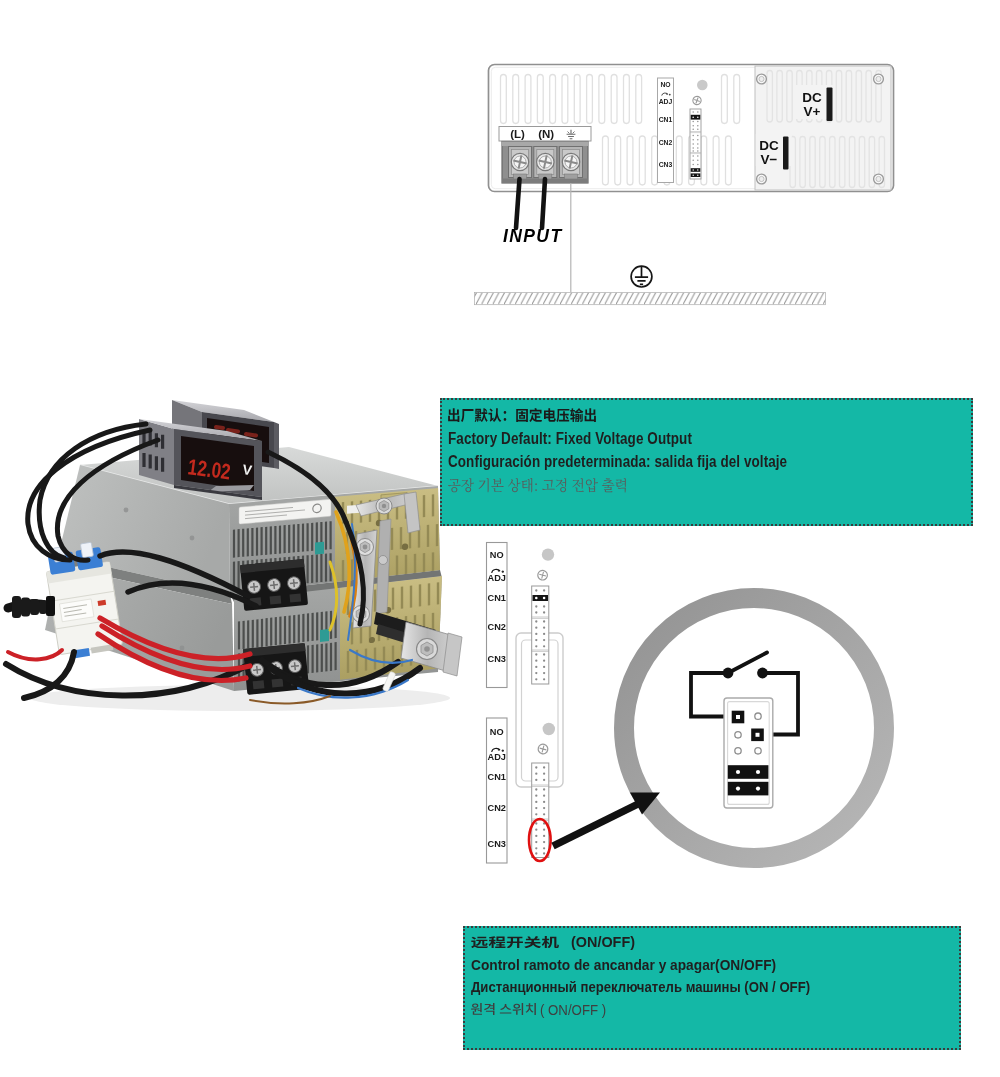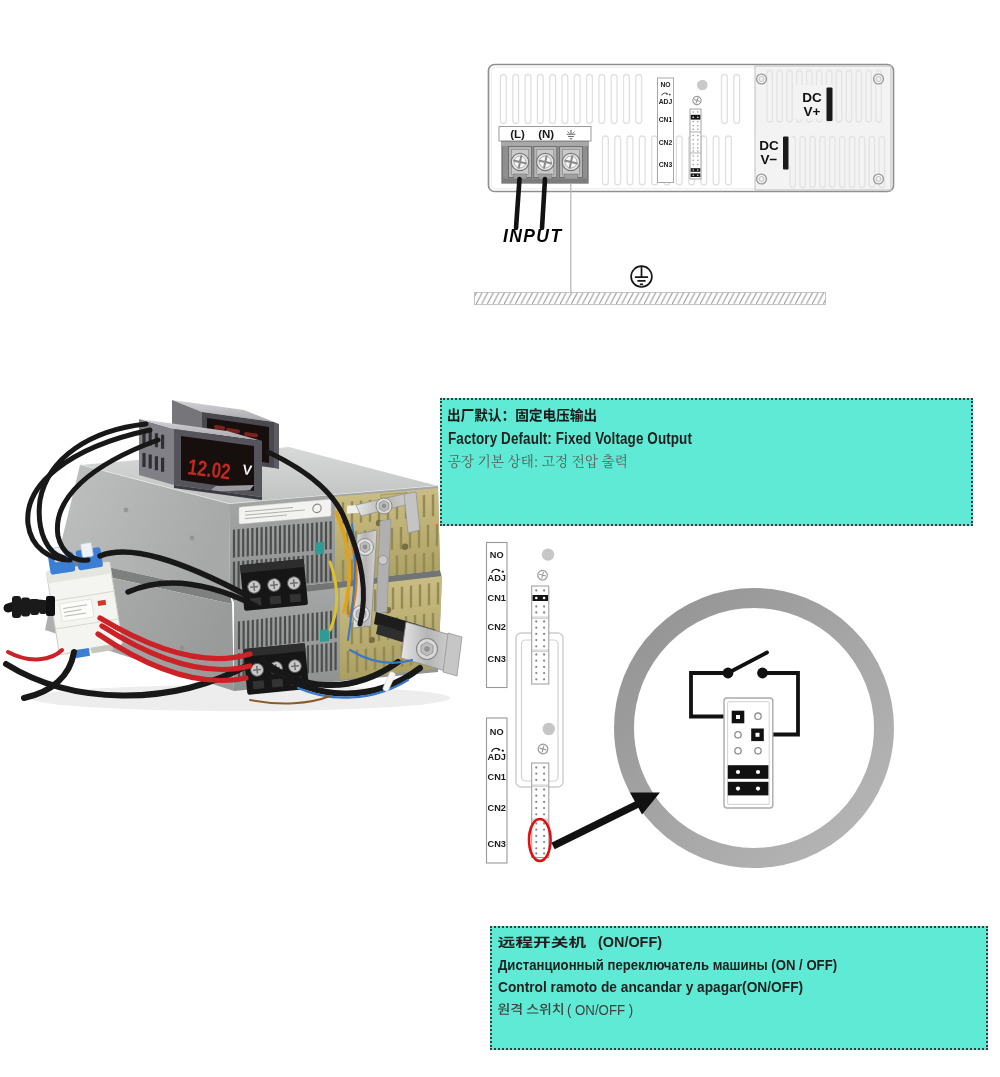--- a/index.html
+++ b/index.html
@@ -1,20 +1,20 @@
 <!DOCTYPE html>
 <html><head>
 <meta charset="utf-8">
 <style>
   html,body { margin:0; padding:0; background:#ffffff; }
   .canvas { position:relative; width:1000px; height:1077px; background:#ffffff;
             font-family:"Liberation Sans", sans-serif; overflow:hidden;border-radius:28px; }
   .sec { position:absolute; }
   .note { position:absolute; box-sizing:border-box; border:2px dotted #3c3c3c;
-           background:#5eead4; padding:3px 0 0 6px; }
+           background:#14b8a6; padding:3px 0 0 6px; }
   .nline { display:flex; align-items:center; white-space:nowrap; }
   .b16 { font-size:16.3px; font-weight:bold; color:#1f1f1f; letter-spacing:0.1px; }
   .b15 { font-size:15.4px; font-weight:bold; color:#1f1f1f; }
   .r15 { font-size:15px; font-weight:normal; color:#3f3f3f; }
   .cjk { display:block; }
   .sr { position:absolute; width:1px; height:1px; overflow:hidden; clip-path:inset(50%); white-space:nowrap; }
   svg text { font-family:"Liberation Sans", sans-serif; }
 </style>
 </head>
 <body>
@@ -443,20 +443,23 @@
       <div class="nline" style="height:23.5px">
         <svg class="cjk" role="img" width="148" height="14.2" viewBox="77 -868 10841 969" preserveAspectRatio="none" aria-label="出厂默认：固定电压输出">
           <path d="M85 -347V35H776V89H910V-347H776V-85H563V-400H870V-765H736V-516H563V-849H430V-516H264V-764H137V-400H430V-85H220V-347Z M1135 -792V-485C1135 -333 1128 -122 1029 20C1061 34 1118 68 1142 89C1248 -65 1264 -315 1264 -484V-666H1943V-792Z M2197 -111C2205 -55 2211 16 2208 63L2283 54C2284 7 2278 -64 2267 -118ZM2293 -113C2308 -64 2321 0 2323 41L2395 25C2391 -16 2377 -78 2361 -126ZM2389 -119C2407 -81 2424 -31 2429 1L2504 -28C2497 -60 2479 -107 2459 -144ZM2108 -132C2091 -77 2063 -1 2035 47L2116 84C2142 34 2166 -44 2185 -100ZM2670 -848V-594V-571H2518V-458H2665C2651 -304 2607 -132 2470 13C2500 31 2537 59 2559 82C2650 -18 2703 -130 2733 -244C2771 -109 2826 6 2906 81C2923 50 2960 8 2985 -12C2873 -100 2808 -271 2772 -458H2954V-571H2772V-593V-743C2808 -695 2845 -637 2861 -598L2942 -647C2921 -691 2872 -759 2832 -809L2772 -775V-848ZM2168 -694C2183 -647 2194 -587 2196 -547L2247 -563C2244 -602 2231 -662 2215 -708ZM2168 -739H2253V-515H2168ZM2407 -660V-515H2323V-559L2363 -544C2377 -574 2392 -618 2407 -660ZM2359 -710C2353 -671 2337 -612 2323 -571V-739H2407V-694ZM2083 -389V-296H2237V-248L2059 -243L2063 -140C2182 -146 2346 -155 2504 -164L2506 -258L2339 -252V-296H2490V-389H2339V-435H2498V-820H2081V-435H2237V-389Z M3118 -762C3169 -714 3243 -646 3277 -605L3360 -691C3323 -730 3247 -794 3197 -838ZM3602 -845C3600 -520 3610 -187 3357 -2C3390 20 3428 57 3448 88C3563 -2 3630 -121 3668 -256C3708 -131 3776 2 3894 90C3913 59 3947 23 3980 0C3759 -154 3726 -458 3716 -561C3722 -654 3723 -750 3724 -845ZM3039 -541V-426H3189V-124C3189 -70 3153 -30 3129 -12C3148 6 3180 48 3190 72C3208 49 3240 22 3430 -116C3418 -139 3402 -187 3395 -219L3305 -156V-541Z M4250 -469C4303 -469 4345 -509 4345 -563C4345 -618 4303 -658 4250 -658C4197 -658 4155 -618 4155 -563C4155 -509 4197 -469 4250 -469ZM4250 8C4303 8 4345 -32 4345 -86C4345 -141 4303 -181 4250 -181C4197 -181 4155 -141 4155 -86C4155 -32 4197 8 4250 8Z M5389 -304H5611V-217H5389ZM5285 -393V-128H5722V-393H5555V-474H5764V-570H5555V-666H5442V-570H5239V-474H5442V-393ZM5075 -806V92H5195V48H5803V92H5928V-806ZM5195 -63V-695H5803V-63Z M6202 -381C6184 -208 6135 -69 6026 11C6053 28 6104 70 6123 91C6181 42 6225 -23 6257 -102C6349 44 6486 75 6674 75H6925C6931 39 6950 -19 6968 -47C6900 -45 6734 -45 6680 -45C6638 -45 6599 -47 6562 -52V-196H6837V-308H6562V-428H6776V-542H6223V-428H6437V-88C6379 -117 6333 -166 6303 -246C6312 -285 6319 -326 6324 -369ZM6409 -827C6421 -801 6434 -772 6443 -744H6071V-492H6189V-630H6807V-492H6930V-744H6581C6569 -780 6548 -825 6529 -860Z M7429 -381V-288H7235V-381ZM7558 -381H7754V-288H7558ZM7429 -491H7235V-588H7429ZM7558 -491V-588H7754V-491ZM7111 -705V-112H7235V-170H7429V-117C7429 37 7468 78 7606 78C7637 78 7765 78 7798 78C7920 78 7957 20 7974 -138C7945 -144 7906 -160 7876 -176V-705H7558V-844H7429V-705ZM7854 -170C7846 -69 7834 -43 7785 -43C7759 -43 7647 -43 7620 -43C7565 -43 7558 -52 7558 -116V-170Z M8676 -265C8732 -219 8793 -152 8821 -107L8909 -176C8879 -220 8818 -279 8761 -323ZM8104 -804V-477C8104 -327 8098 -117 8020 27C8048 38 8098 73 8119 93C8204 -64 8218 -312 8218 -478V-689H8965V-804ZM8512 -654V-472H8260V-358H8512V-60H8198V54H8953V-60H8635V-358H8916V-472H8635V-654Z M9723 -444V-77H9811V-444ZM9851 -482V-29C9851 -18 9847 -15 9834 -14C9821 -14 9778 -14 9734 -15C9747 12 9759 52 9763 79C9826 79 9872 76 9903 62C9935 47 9942 19 9942 -29V-482ZM9656 -857C9593 -765 9480 -685 9370 -633V-739H9236C9242 -771 9247 -802 9251 -833L9142 -848C9140 -812 9135 -775 9130 -739H9035V-631H9111C9097 -561 9082 -505 9075 -483C9060 -438 9048 -408 9029 -402C9041 -376 9058 -327 9063 -307C9071 -316 9107 -322 9137 -322H9202V-215C9138 -203 9079 -192 9032 -185L9056 -74L9202 -107V87H9303V-130L9377 -148L9368 -247L9303 -234V-322H9366V-430H9303V-568H9202V-430H9151C9172 -490 9194 -559 9212 -631H9366L9336 -618C9365 -593 9396 -555 9412 -527L9462 -554V-518H9864V-560L9918 -531C9931 -562 9962 -598 9989 -624C9893 -662 9806 -710 9732 -784L9753 -813ZM9552 -612C9593 -642 9633 -676 9669 -713C9706 -674 9744 -641 9784 -612ZM9595 -380V-329H9498V-380ZM9404 -471V86H9498V-108H9595V-21C9595 -12 9592 -9 9584 -9C9575 -9 9549 -9 9523 -10C9536 16 9547 57 9549 84C9596 84 9630 82 9657 67C9683 51 9689 23 9689 -20V-471ZM9498 -244H9595V-193H9498Z M10085 -347V35H10776V89H10910V-347H10776V-85H10563V-400H10870V-765H10736V-516H10563V-849H10430V-516H10264V-764H10137V-400H10430V-85H10220V-347Z" fill="#1a1a1a"></path>
         </svg>
         <span class="sr">出厂默认：固定电压输出</span>
       </div>
       <div class="nline" style="height:23.5px">
         <span class="b16" style="transform:scaleX(0.828);transform-origin:0 50%">Factory Default: Fixed Voltage Output</span>
       </div>
       <div class="nline" style="height:23.5px">
+        <span class="b16" style="transform:scaleX(0.826);transform-origin:0 50%">Configuración predeterminada: salida fija del voltaje</span>
+      </div>
+      <div class="nline" style="height:23.5px">
         <svg class="cjk" role="img" width="178" height="14.6" viewBox="18 -861 13043 987" preserveAspectRatio="none" aria-label="공장 기본 상태: 고정 전압 출력">
           <path d="M704 -74C704 -177 611 -248 483 -248C355 -248 262 -177 262 -74C262 32 355 106 483 106C611 106 704 32 704 -74ZM630 -74C630 5 568 55 483 55C398 55 337 5 337 -74C337 -153 398 -202 483 -202C568 -202 630 -153 630 -74ZM508 -509 512 -551C513 -559 510 -564 502 -567C476 -575 421 -582 390 -583C382 -583 380 -581 379 -578L373 -556C398 -548 422 -535 436 -521V-376L144 -373C113 -373 66 -377 33 -384L26 -369C25 -366 26 -363 29 -360C54 -340 91 -319 127 -308C151 -316 202 -325 227 -327C280 -330 738 -336 808 -335C838 -335 897 -333 924 -330C933 -335 945 -350 945 -367C945 -375 939 -381 932 -384C909 -391 856 -397 820 -399L784 -383C752 -381 632 -379 504 -377ZM689 -460C694 -460 699 -462 702 -468C733 -538 760 -643 766 -718L780 -750C783 -756 782 -760 778 -763C770 -769 747 -783 735 -788C730 -790 723 -790 718 -788L684 -771C619 -768 322 -764 270 -765C241 -765 201 -769 170 -775L164 -762C162 -758 163 -755 168 -751C191 -733 223 -714 254 -703C276 -711 319 -719 342 -721C387 -723 604 -725 683 -724C684 -656 676 -549 662 -476C661 -468 663 -465 668 -464Z M1717 -78C1717 -182 1626 -254 1503 -254C1380 -254 1289 -182 1289 -78C1289 30 1380 106 1503 106C1626 106 1717 30 1717 -78ZM1642 -78C1642 0 1582 49 1503 49C1424 49 1365 0 1365 -78C1365 -156 1424 -205 1503 -205C1582 -205 1642 -156 1642 -78ZM1895 -482C1902 -482 1910 -484 1914 -487C1921 -492 1927 -505 1926 -523C1926 -531 1920 -537 1912 -540C1894 -544 1853 -546 1824 -545L1792 -526L1721 -523V-755L1724 -807C1724 -817 1721 -824 1712 -827C1683 -839 1621 -852 1585 -853C1577 -853 1575 -851 1574 -848L1566 -824C1601 -812 1633 -794 1650 -773V-403C1650 -360 1652 -279 1656 -241H1698C1712 -287 1721 -363 1721 -427V-479ZM1468 -438 1360 -522C1406 -575 1444 -631 1469 -685L1489 -713C1492 -718 1492 -724 1487 -726C1478 -732 1454 -743 1441 -747C1436 -750 1430 -750 1425 -747L1392 -732C1347 -729 1157 -726 1120 -726C1096 -726 1061 -729 1036 -733L1030 -722C1028 -719 1029 -716 1032 -713C1052 -696 1081 -678 1107 -668C1125 -676 1160 -683 1178 -684C1204 -686 1328 -689 1383 -689C1314 -549 1178 -395 1003 -279C1000 -275 1001 -273 1003 -270L1015 -259C1017 -258 1020 -258 1024 -260C1138 -319 1245 -400 1328 -487L1507 -338C1514 -332 1523 -326 1529 -325C1540 -323 1557 -331 1560 -343C1562 -349 1561 -356 1554 -368C1546 -383 1527 -410 1512 -427Z M2971 108C2986 51 2995 -43 2995 -101V-754L2997 -807C2998 -817 2994 -824 2985 -827C2957 -839 2894 -852 2857 -853C2849 -853 2847 -851 2846 -848L2838 -824C2874 -812 2906 -794 2924 -773V-76C2924 -32 2926 66 2929 108ZM2281 -123C2284 -121 2287 -121 2291 -124C2511 -247 2693 -449 2745 -629L2762 -658C2765 -662 2765 -667 2761 -670C2752 -676 2728 -688 2716 -694C2711 -696 2704 -696 2700 -694L2667 -677C2615 -674 2417 -671 2379 -671C2355 -671 2319 -673 2293 -677L2286 -664C2286 -662 2286 -659 2289 -656C2310 -640 2339 -623 2366 -613C2385 -620 2422 -627 2441 -628C2469 -631 2603 -634 2661 -634C2601 -469 2460 -285 2269 -143C2265 -139 2266 -137 2269 -134Z M3504 30C3485 30 3479 22 3479 5V-100L3481 -145C3481 -156 3476 -162 3466 -164C3441 -169 3384 -173 3351 -173C3344 -173 3341 -171 3340 -167L3335 -145C3362 -139 3389 -128 3406 -115V-4C3406 50 3428 74 3492 74L3925 71C3930 71 3934 70 3937 67C3942 62 3948 50 3948 31C3948 24 3943 19 3935 17C3916 13 3871 10 3841 10L3809 27C3751 30 3570 31 3504 30ZM3449 -415C3454 -422 3460 -431 3464 -445L3606 -447V-300C3465 -298 3328 -297 3298 -297C3267 -297 3220 -301 3187 -307L3180 -293C3179 -289 3180 -286 3183 -284C3208 -263 3245 -243 3281 -231C3305 -239 3356 -249 3381 -251C3434 -254 3892 -259 3962 -259C3992 -259 4051 -257 4078 -254C4087 -258 4099 -273 4099 -291C4099 -299 4093 -305 4086 -307C4063 -315 4010 -321 3974 -322L3938 -307C3908 -305 3797 -303 3676 -301V-447H3896C3900 -452 3905 -463 3905 -475C3905 -480 3902 -483 3896 -485L3880 -490C3886 -513 3891 -549 3891 -578L3893 -755L3895 -799C3895 -807 3892 -812 3885 -814C3861 -824 3811 -833 3780 -835C3773 -835 3771 -834 3770 -831L3762 -805C3787 -796 3810 -784 3822 -770V-671L3469 -669L3470 -724L3471 -766C3471 -775 3468 -779 3461 -782C3435 -789 3382 -794 3352 -794C3343 -794 3341 -791 3341 -789L3336 -765C3360 -759 3385 -746 3398 -734L3401 -467C3401 -451 3403 -429 3409 -415ZM3469 -624 3822 -627V-492L3467 -490Z M5134 -91C5134 -197 5043 -271 4920 -271C4796 -271 4706 -197 4706 -91C4706 21 4796 98 4920 98C5043 98 5134 21 5134 -91ZM5058 -91C5058 -9 4999 40 4920 40C4840 40 4782 -9 4782 -91C4782 -171 4840 -221 4920 -221C4999 -221 5058 -171 5058 -91ZM4846 -473 4719 -579C4741 -619 4758 -658 4769 -697C4770 -702 4772 -711 4772 -719C4772 -727 4768 -734 4760 -738C4740 -751 4686 -771 4652 -778C4646 -779 4642 -778 4640 -774L4629 -753C4653 -740 4677 -717 4686 -699C4649 -571 4549 -423 4414 -307C4409 -303 4409 -300 4412 -297L4422 -287C4426 -284 4429 -284 4433 -288C4543 -359 4632 -447 4693 -539L4890 -359C4896 -352 4907 -345 4913 -344C4924 -340 4942 -348 4946 -360C4948 -366 4946 -375 4939 -388C4929 -406 4906 -437 4889 -458ZM5305 -481C5312 -481 5320 -483 5324 -486C5331 -491 5337 -504 5336 -522C5336 -529 5330 -536 5322 -538C5304 -542 5263 -544 5234 -543L5202 -525L5134 -522V-755L5136 -807C5136 -817 5133 -824 5124 -827C5096 -839 5034 -852 4997 -853C4990 -853 4987 -851 4986 -848L4978 -824C5014 -812 5045 -794 5063 -773V-422C5063 -378 5064 -298 5068 -259H5111C5124 -306 5134 -381 5134 -445V-478Z M5788 -424C5795 -424 5800 -425 5803 -428C5807 -432 5812 -444 5812 -458C5812 -466 5807 -471 5799 -473C5780 -476 5747 -477 5723 -476L5696 -462C5668 -459 5585 -456 5546 -456V-485V-615L5801 -626C5806 -626 5812 -628 5814 -631C5819 -636 5824 -650 5824 -666C5824 -673 5821 -678 5813 -679C5796 -683 5760 -685 5739 -685L5715 -669C5689 -665 5583 -660 5546 -659C5519 -663 5456 -666 5428 -666C5422 -666 5419 -664 5417 -661L5412 -638C5437 -633 5460 -623 5474 -610V-265C5474 -244 5476 -228 5479 -219C5489 -188 5511 -170 5544 -170C5553 -170 5565 -170 5577 -171C5674 -177 5813 -201 5921 -236V-134C5921 -93 5923 -4 5927 36H5966C5980 -16 5989 -104 5989 -158V-426L6120 -429V-67C6120 -24 6123 69 6126 108H6167C6181 54 6190 -36 6190 -91V-760L6193 -809C6194 -818 6190 -825 6181 -828C6155 -840 6095 -852 6062 -853C6055 -853 6051 -851 6050 -847L6042 -824C6075 -813 6105 -796 6120 -776V-475L5989 -472V-700L5991 -744C5991 -753 5988 -759 5980 -762C5956 -773 5901 -785 5870 -786C5862 -786 5859 -784 5858 -780L5850 -757C5879 -747 5907 -731 5921 -713V-276C5817 -250 5659 -232 5564 -231C5551 -231 5546 -236 5546 -248V-412Z M6471 15C6506 15 6533 -14 6533 -46C6533 -81 6506 -108 6471 -108C6435 -108 6410 -81 6410 -46C6410 -14 6435 15 6471 15ZM6471 -381C6506 -381 6533 -410 6533 -442C6533 -477 6506 -504 6471 -504C6435 -504 6410 -477 6410 -442C6410 -410 6435 -381 6471 -381Z M7372 -378 7377 -420C7377 -428 7374 -433 7366 -436C7341 -444 7284 -452 7253 -452C7245 -452 7243 -450 7242 -448L7236 -425C7261 -417 7286 -404 7300 -391L7302 -119L7035 -117C7004 -117 6957 -121 6924 -127L6917 -113C6916 -110 6917 -106 6920 -104C6945 -84 6982 -63 7018 -51C7042 -59 7093 -69 7118 -71C7171 -74 7629 -80 7699 -79C7729 -79 7788 -77 7815 -74C7824 -79 7836 -94 7836 -111C7836 -119 7830 -125 7823 -127C7800 -135 7747 -141 7711 -142L7675 -127C7641 -125 7507 -122 7369 -120ZM7588 -237C7593 -237 7598 -239 7600 -244C7642 -368 7676 -550 7678 -669L7693 -702C7695 -707 7695 -711 7690 -715C7681 -722 7659 -736 7647 -742C7642 -744 7635 -744 7630 -742L7594 -724C7516 -721 7191 -716 7136 -716C7109 -716 7069 -719 7039 -725L7032 -713C7030 -709 7031 -706 7036 -702C7058 -684 7092 -664 7122 -653C7146 -661 7192 -669 7218 -670C7269 -673 7507 -677 7595 -677C7595 -559 7583 -379 7562 -253C7561 -245 7563 -242 7567 -241Z M8669 -81C8669 -181 8578 -254 8453 -254C8327 -254 8236 -181 8236 -81C8236 24 8327 100 8453 100C8578 100 8669 24 8669 -81ZM8595 -81C8595 -5 8535 45 8453 45C8370 45 8310 -5 8310 -81C8310 -157 8370 -207 8453 -207C8535 -207 8595 -157 8595 -81ZM8462 -567C8437 -567 8407 -569 8382 -572L8377 -562C8375 -558 8376 -555 8380 -552C8399 -536 8424 -519 8451 -507C8469 -516 8496 -522 8514 -524C8531 -526 8570 -528 8601 -529V-395C8601 -356 8603 -278 8607 -243H8649C8663 -287 8672 -367 8672 -417V-755L8675 -807C8675 -817 8671 -824 8663 -827C8634 -839 8572 -852 8536 -853C8528 -853 8525 -851 8524 -848L8517 -824C8552 -812 8583 -794 8601 -773V-571C8557 -568 8492 -567 8462 -567ZM7936 -259C7939 -258 7941 -258 7946 -260C8062 -320 8168 -402 8252 -490L8411 -330C8417 -323 8426 -316 8432 -315C8443 -311 8460 -319 8464 -330C8466 -335 8465 -343 8460 -355C8454 -371 8437 -400 8424 -419L8382 -434L8284 -526C8329 -579 8365 -634 8390 -687L8410 -715C8413 -720 8413 -724 8409 -728C8399 -733 8376 -744 8363 -749C8358 -750 8351 -750 8346 -749L8314 -733C8268 -730 8081 -728 8045 -728C8020 -728 7985 -730 7959 -735L7954 -723C7952 -720 7953 -717 7957 -714C7977 -698 8005 -680 8031 -670C8049 -677 8084 -684 8103 -685C8129 -687 8249 -690 8303 -690C8236 -550 8100 -396 7926 -279C7922 -275 7923 -273 7926 -270Z M9682 -527C9656 -527 9627 -529 9602 -532L9597 -522C9594 -517 9596 -515 9599 -511C9619 -495 9644 -479 9671 -467C9689 -475 9716 -482 9734 -484C9751 -486 9790 -488 9821 -489V-309C9821 -263 9823 -176 9827 -136H9869C9883 -186 9893 -264 9893 -334V-755L9895 -807C9895 -817 9892 -824 9883 -827C9855 -839 9792 -852 9756 -853C9748 -853 9746 -851 9745 -848L9737 -824C9772 -812 9804 -794 9821 -773V-531C9776 -528 9711 -527 9682 -527ZM9494 -84V-146L9495 -191C9495 -202 9491 -208 9481 -210C9456 -216 9399 -219 9366 -219C9360 -219 9356 -217 9355 -213L9350 -191C9377 -185 9405 -174 9421 -162V-6C9421 49 9443 72 9509 72L9939 69C9945 69 9949 68 9953 65C9958 60 9964 48 9964 29C9964 22 9958 17 9951 15C9931 11 9886 8 9857 8L9824 25C9765 28 9583 29 9519 28C9501 28 9494 20 9494 3ZM9600 -382 9486 -487C9539 -547 9581 -610 9608 -671L9627 -699C9631 -704 9630 -709 9626 -712C9617 -717 9593 -728 9580 -733C9575 -735 9568 -735 9563 -733L9531 -717C9481 -714 9291 -712 9255 -712C9230 -712 9196 -714 9170 -719L9164 -707C9162 -704 9163 -701 9167 -698C9187 -682 9216 -664 9242 -654C9259 -661 9295 -668 9313 -669C9340 -671 9463 -674 9520 -674C9453 -529 9315 -369 9135 -246C9131 -242 9132 -240 9135 -237L9146 -227C9149 -225 9152 -225 9156 -228C9268 -287 9371 -366 9454 -452L9630 -278C9636 -272 9644 -265 9651 -263C9663 -260 9680 -268 9684 -279C9687 -285 9686 -292 9680 -304C9673 -320 9656 -349 9642 -368Z M10556 -561C10556 -675 10463 -756 10337 -756C10211 -756 10117 -675 10117 -561C10117 -447 10211 -365 10337 -365C10463 -365 10556 -447 10556 -561ZM10484 -561C10484 -474 10421 -420 10337 -420C10254 -420 10190 -474 10190 -561C10190 -649 10254 -703 10337 -703C10421 -703 10484 -649 10484 -561ZM10797 -239 10800 -278C10801 -285 10798 -290 10790 -293C10765 -303 10712 -313 10679 -315C10672 -315 10669 -313 10668 -310L10660 -286C10686 -277 10711 -263 10726 -250V-149L10417 -146L10418 -203L10419 -244C10419 -252 10416 -257 10408 -259C10384 -266 10331 -272 10300 -272C10293 -272 10290 -270 10289 -267L10282 -244C10306 -238 10331 -225 10343 -213L10350 48C10350 65 10352 88 10358 102H10396C10402 96 10408 86 10411 72C10500 71 10725 69 10806 70C10811 65 10815 54 10815 42C10815 37 10813 34 10807 31L10789 24C10793 1 10797 -34 10797 -61ZM10726 -104V25L10415 27L10417 -101ZM10974 -511C10981 -511 10989 -513 10993 -516C11000 -521 11006 -534 11005 -552C11005 -560 10999 -566 10991 -569C10973 -573 10932 -575 10903 -574L10871 -555L10800 -552V-755L10803 -807C10803 -817 10799 -824 10791 -827C10762 -839 10700 -852 10664 -853C10656 -853 10654 -851 10652 -848L10645 -824C10680 -812 10712 -794 10729 -773V-473C10729 -435 10731 -364 10735 -331H10777C10791 -369 10800 -436 10800 -496V-508Z M11581 -829C11579 -826 11579 -824 11581 -821C11600 -798 11628 -776 11650 -764C11657 -761 11661 -761 11671 -761C11717 -765 11801 -767 11859 -767C11865 -767 11870 -769 11873 -774C11878 -782 11879 -802 11876 -811C11874 -816 11869 -819 11861 -819C11786 -819 11682 -821 11587 -838ZM11995 -671 12022 -696C12026 -701 12026 -707 12020 -710C12011 -715 11984 -727 11971 -732C11965 -734 11958 -734 11952 -732L11909 -715C11855 -712 11589 -707 11542 -707C11514 -707 11475 -710 11446 -716L11438 -702C11437 -698 11438 -695 11441 -693C11464 -675 11497 -658 11527 -649C11548 -656 11589 -664 11610 -666C11646 -668 11807 -671 11886 -671C11758 -587 11579 -515 11382 -464C11377 -462 11377 -458 11379 -454L11389 -442C11390 -440 11393 -440 11399 -441C11521 -460 11642 -493 11751 -537L12085 -474C12093 -472 12103 -472 12109 -475C12119 -480 12127 -494 12123 -505C12122 -510 12118 -516 12109 -520C12095 -528 12066 -539 12045 -545L11988 -539L11823 -568C11887 -598 11945 -633 11995 -671ZM12051 -394C11981 -390 11472 -383 11411 -384C11380 -384 11333 -388 11300 -395L11293 -380C11292 -377 11293 -374 11296 -371C11321 -351 11358 -331 11394 -320C11418 -328 11469 -337 11494 -339C11517 -341 11614 -343 11724 -344V-312C11724 -289 11725 -259 11728 -234L11550 -233C11525 -233 11487 -236 11461 -241L11455 -231C11454 -227 11454 -224 11458 -220C11479 -205 11507 -189 11537 -179C11561 -186 11598 -193 11617 -194C11659 -196 11862 -199 11928 -198C11929 -177 11928 -123 11926 -100L11909 -95C11869 -93 11653 -90 11584 -90C11560 -93 11495 -95 11467 -95C11461 -95 11458 -93 11457 -90L11454 -71C11476 -67 11497 -58 11510 -46V35C11510 80 11528 97 11587 98L12046 95C12050 95 12055 94 12059 91C12063 87 12069 74 12069 58C12069 50 12064 45 12056 44C12038 40 11996 37 11970 37L11940 52C11878 55 11677 56 11601 55C11589 55 11583 50 11583 38V-20V-51L12001 -56C12005 -60 12010 -70 12010 -81C12010 -84 12008 -87 12005 -89L11987 -98C11995 -121 12005 -169 12007 -196L11928 -198L12007 -196L12018 -219C12021 -225 12020 -229 12016 -232C12008 -238 11988 -248 11978 -252C11972 -254 11966 -254 11961 -252L11932 -238L11783 -235C11790 -262 11795 -298 11795 -326V-345L12075 -347C12105 -347 12164 -345 12191 -342C12200 -347 12212 -362 12212 -378C12212 -387 12206 -392 12199 -395C12176 -402 12123 -408 12087 -410Z M12832 -653C12806 -653 12777 -655 12753 -658L12748 -648C12747 -644 12747 -641 12751 -638C12770 -623 12794 -609 12821 -599C12839 -605 12865 -611 12883 -612C12902 -614 12945 -615 12977 -615V-476C12931 -473 12858 -471 12826 -471C12800 -471 12771 -473 12747 -476L12742 -465C12740 -462 12741 -459 12744 -456C12763 -441 12788 -427 12815 -417C12833 -422 12859 -428 12877 -430C12898 -432 12945 -434 12977 -432V-379C12977 -340 12978 -269 12983 -236H13025C13039 -274 13048 -341 13048 -401V-755L13050 -807C13051 -817 13047 -824 13038 -827C13010 -839 12948 -852 12911 -853C12904 -853 12901 -851 12900 -848L12892 -824C12928 -812 12959 -794 12977 -773V-658C12931 -655 12863 -653 12832 -653ZM13017 118C13029 80 13037 13 13037 -29L13039 -143L13051 -174C13053 -179 13053 -183 13050 -186C13042 -192 13022 -204 13011 -210C13007 -212 13000 -212 12996 -210L12970 -197C12911 -192 12616 -187 12569 -187C12541 -187 12500 -190 12471 -195L12464 -182C12463 -178 12464 -175 12467 -172C12491 -154 12523 -137 12554 -126C12576 -134 12619 -141 12643 -142C12684 -145 12894 -150 12967 -149V-11C12967 24 12969 85 12973 118ZM12438 -420V-456V-503L12724 -510C12728 -514 12732 -525 12732 -536C12732 -539 12731 -543 12727 -545L12711 -554C12720 -589 12730 -658 12731 -698L12743 -726C12745 -731 12745 -734 12740 -738C12732 -744 12712 -756 12702 -762C12697 -764 12690 -764 12685 -762L12657 -747C12612 -744 12447 -740 12410 -740C12387 -740 12351 -743 12327 -748L12320 -735C12319 -732 12319 -729 12323 -726C12343 -709 12370 -694 12397 -682C12419 -689 12452 -695 12471 -697C12496 -699 12613 -702 12653 -702C12655 -672 12654 -588 12651 -556L12635 -551C12607 -548 12484 -546 12438 -545C12411 -548 12347 -549 12320 -549C12314 -549 12310 -547 12309 -544L12306 -524C12329 -519 12350 -510 12365 -498V-361C12365 -336 12367 -317 12370 -312C12383 -282 12400 -272 12437 -272C12447 -272 12461 -273 12471 -273C12558 -278 12705 -304 12797 -337C12801 -339 12804 -342 12803 -345L12799 -362C12798 -366 12795 -368 12790 -367C12706 -347 12551 -329 12457 -330C12444 -330 12438 -335 12438 -347Z" fill="#5a5a5a"></path>
         </svg>
         <span class="sr">공장 기본 상태: 고정 전압 출력</span>
       </div>
     </div>
 <svg class="sec" style="left:440px;top:530px" width="560" height="390" viewBox="440 530 560 390">
       <defs>
         <linearGradient id="ringGrad" x1="0" y1="0" x2="1" y2="1">
           <stop offset="0" stop-color="#929292"></stop>
@@ -599,33 +602,33 @@
           <rect x="727.8" y="781.8" width="40.6" height="13.6" fill="#111"></rect>
           <circle cx="738.0" cy="788.6" r="2.1" fill="#ffffff"></circle>
           <circle cx="758.0" cy="788.6" r="2.1" fill="#ffffff"></circle>
         </g>
       </g>
       <g>
         <path d="M553,846 L638,804" stroke="#111111" stroke-width="7.5" fill="none"></path>
         <polygon points="660,792.5 642,814.5 630,792.5" fill="#111111"></polygon>
       </g>
     </svg>
-<div class="note" style="left:490px;top:926px;width:498px;height:124px">
+<div class="note" style="left:463px;top:926px;width:498px;height:124px">
       <div class="nline" style="height:22.4px">
         <svg class="cjk" role="img" width="88" height="12.4" viewBox="20 -858 4976 960" preserveAspectRatio="none" aria-label="远程开关机">
           <path d="M56 -730C111 -687 192 -626 230 -589L310 -678C268 -713 186 -770 132 -808ZM383 -793V-687H882V-793ZM274 -507H37V-397H157V-115C116 -94 70 -59 28 -17L106 91C149 31 197 -31 228 -31C250 -31 283 -1 323 24C392 63 474 75 598 75C705 75 867 70 943 64C945 32 964 -26 977 -59C873 -44 706 -35 602 -35C493 -35 404 -40 339 -80C311 -96 291 -110 274 -121ZM317 -571V-464H463C454 -326 429 -234 282 -178C308 -156 340 -111 353 -81C532 -156 570 -282 582 -464H657V-238C657 -135 678 -101 770 -101C788 -101 829 -101 847 -101C920 -101 948 -138 958 -274C928 -282 880 -301 859 -319C856 -221 852 -207 834 -207C826 -207 797 -207 790 -207C773 -207 770 -210 770 -239V-464H946V-571Z M1570 -711H1804V-573H1570ZM1459 -812V-472H1920V-812ZM1451 -226V-125H1626V-37H1388V68H1969V-37H1746V-125H1923V-226H1746V-309H1947V-412H1427V-309H1626V-226ZM1340 -839C1263 -805 1140 -775 1029 -757C1042 -732 1057 -692 1063 -665C1102 -670 1143 -677 1185 -684V-568H1041V-457H1169C1133 -360 1076 -252 1020 -187C1039 -157 1065 -107 1076 -73C1115 -123 1153 -194 1185 -271V89H1301V-303C1325 -266 1349 -227 1361 -201L1430 -296C1411 -318 1328 -405 1301 -427V-457H1408V-568H1301V-710C1344 -720 1385 -733 1421 -747Z M2625 -678V-433H2396V-462V-678ZM2046 -433V-318H2262C2243 -200 2189 -84 2043 4C2073 24 2119 67 2140 94C2314 -16 2371 -167 2389 -318H2625V90H2751V-318H2957V-433H2751V-678H2928V-792H2079V-678H2272V-463V-433Z M3204 -796C3237 -752 3273 -693 3293 -647H3127V-528H3438V-401V-391H3060V-272H3414C3374 -180 3273 -89 3030 -19C3062 9 3102 61 3119 89C3349 18 3467 -78 3526 -179C3610 -51 3727 37 3894 84C3912 48 3950 -7 3979 -35C3806 -72 3682 -155 3605 -272H3943V-391H3579V-398V-528H3891V-647H3723C3756 -695 3790 -752 3822 -806L3691 -849C3668 -787 3628 -706 3590 -647H3350L3411 -681C3391 -728 3348 -797 3305 -847Z M4488 -792V-468C4488 -317 4476 -121 4343 11C4370 26 4417 66 4436 88C4581 -57 4604 -298 4604 -468V-679H4729V-78C4729 8 4737 32 4756 52C4773 70 4802 79 4826 79C4842 79 4865 79 4882 79C4905 79 4928 74 4944 61C4961 48 4971 29 4977 -1C4983 -30 4987 -101 4988 -155C4959 -165 4925 -184 4902 -203C4902 -143 4900 -95 4899 -73C4897 -51 4896 -42 4892 -37C4889 -33 4884 -31 4879 -31C4874 -31 4867 -31 4862 -31C4858 -31 4854 -33 4851 -37C4848 -41 4848 -55 4848 -82V-792ZM4193 -850V-643H4045V-530H4178C4146 -409 4086 -275 4020 -195C4039 -165 4066 -116 4077 -83C4121 -139 4161 -221 4193 -311V89H4308V-330C4337 -285 4366 -237 4382 -205L4450 -302C4430 -328 4342 -434 4308 -470V-530H4438V-643H4308V-850Z" fill="#1f1f1f"></path>
         </svg>
         <span class="sr">远程开关机</span>
         <span class="b15" style="margin-left:12px;transform:scaleX(0.936);transform-origin:0 50%">(ON/OFF)</span>
       </div>
       <div class="nline" style="height:22.4px">
+        <span class="b15" style="transform:scaleX(0.892);transform-origin:0 50%">Control ramoto de ancandar y apagar(ON/OFF)</span>
+      </div>
+      <div class="nline" style="height:22.4px">
         <span class="b15" style="transform:scaleX(0.854);transform-origin:0 50%">Дистанционный переключатель машины (ON / OFF)</span>
-      </div>
-      <div class="nline" style="height:22.4px">
-        <span class="b15" style="transform:scaleX(0.892);transform-origin:0 50%">Control ramoto de ancandar y apagar(ON/OFF)</span>
       </div>
       <div class="nline" style="height:22.4px">
         <svg class="cjk" role="img" width="65" height="12.2" viewBox="34 -840 4678 930" preserveAspectRatio="none" aria-label="원격 스위치">
           <path d="M296 -367H400V-166H296ZM698 -831H803V-138H698ZM164 -21H825V64H164ZM164 -205H269V2H164ZM55 -332 42 -417Q126 -418 225 -419Q324 -421 428 -426Q531 -432 627 -444L635 -369Q537 -353 434 -345Q332 -337 235 -335Q138 -333 55 -332ZM519 -296H724V-222H519ZM337 -797Q405 -797 455 -777Q506 -757 535 -720Q563 -684 563 -636Q563 -588 535 -551Q506 -514 455 -495Q405 -475 337 -475Q271 -475 219 -495Q168 -514 140 -551Q111 -588 111 -636Q111 -684 140 -720Q168 -757 219 -777Q271 -797 337 -797ZM337 -720Q281 -720 246 -697Q210 -675 210 -636Q210 -597 246 -575Q281 -552 337 -552Q393 -552 428 -575Q463 -597 463 -636Q463 -662 447 -681Q431 -699 403 -709Q375 -720 337 -720Z M1337 -772H1447Q1447 -653 1396 -558Q1344 -464 1249 -397Q1153 -331 1018 -294L978 -377Q1093 -408 1173 -459Q1253 -510 1295 -577Q1337 -644 1337 -723ZM1026 -772H1403V-687H1026ZM1108 -248H1723V80H1618V-164H1108ZM1618 -831H1723V-288H1618ZM1407 -676H1638V-591H1407ZM1397 -482H1630V-397H1397Z M2465 -773H2556V-705Q2556 -645 2538 -591Q2519 -536 2485 -489Q2451 -441 2404 -403Q2358 -365 2302 -339Q2246 -312 2185 -299L2139 -386Q2193 -396 2242 -418Q2291 -439 2332 -471Q2373 -502 2402 -540Q2432 -577 2449 -620Q2465 -662 2465 -705ZM2485 -773H2576V-705Q2576 -661 2593 -619Q2609 -577 2639 -539Q2669 -501 2710 -470Q2751 -439 2800 -417Q2849 -396 2903 -386L2857 -299Q2796 -312 2740 -339Q2684 -365 2638 -403Q2591 -441 2557 -488Q2523 -536 2504 -590Q2485 -645 2485 -705ZM2111 -122H2939V-35H2111Z M3328 -792Q3397 -792 3450 -767Q3504 -743 3534 -700Q3565 -657 3565 -600Q3565 -544 3534 -501Q3504 -458 3450 -433Q3397 -409 3328 -409Q3260 -409 3207 -433Q3154 -458 3123 -501Q3093 -544 3093 -600Q3093 -657 3123 -700Q3154 -743 3207 -767Q3260 -792 3328 -792ZM3328 -706Q3289 -706 3259 -693Q3228 -680 3211 -656Q3193 -633 3193 -600Q3193 -568 3211 -545Q3228 -521 3259 -508Q3289 -495 3328 -495Q3368 -495 3399 -508Q3429 -521 3447 -545Q3464 -568 3464 -600Q3464 -633 3447 -656Q3429 -680 3399 -693Q3368 -706 3328 -706ZM3280 -312H3386V54H3280ZM3683 -831H3787V83H3683ZM3044 -256 3031 -342Q3114 -342 3214 -344Q3314 -346 3419 -353Q3525 -360 3623 -375L3630 -297Q3530 -278 3425 -269Q3321 -260 3223 -258Q3126 -256 3044 -256Z M4599 -832H4704V82H4599ZM4192 -605H4275V-541Q4275 -468 4258 -399Q4240 -329 4206 -269Q4172 -209 4125 -163Q4078 -117 4019 -90L3962 -171Q4016 -196 4058 -235Q4100 -274 4130 -324Q4160 -373 4176 -429Q4192 -484 4192 -541ZM4213 -605H4296V-541Q4296 -487 4312 -434Q4328 -381 4358 -333Q4389 -286 4432 -248Q4475 -210 4528 -187L4471 -106Q4413 -132 4365 -176Q4317 -221 4283 -279Q4249 -336 4231 -403Q4213 -470 4213 -541ZM3990 -677H4495V-594H3990ZM4191 -813H4296V-632H4191Z" fill="#3f3f3f"></path>
         </svg>
         <span class="sr">원격 스위치</span>
         <span class="r15" style="margin-left:4px;transform:scaleX(0.882);transform-origin:0 50%">( ON/OFF )</span>
       </div>
     </div>
 </div>

